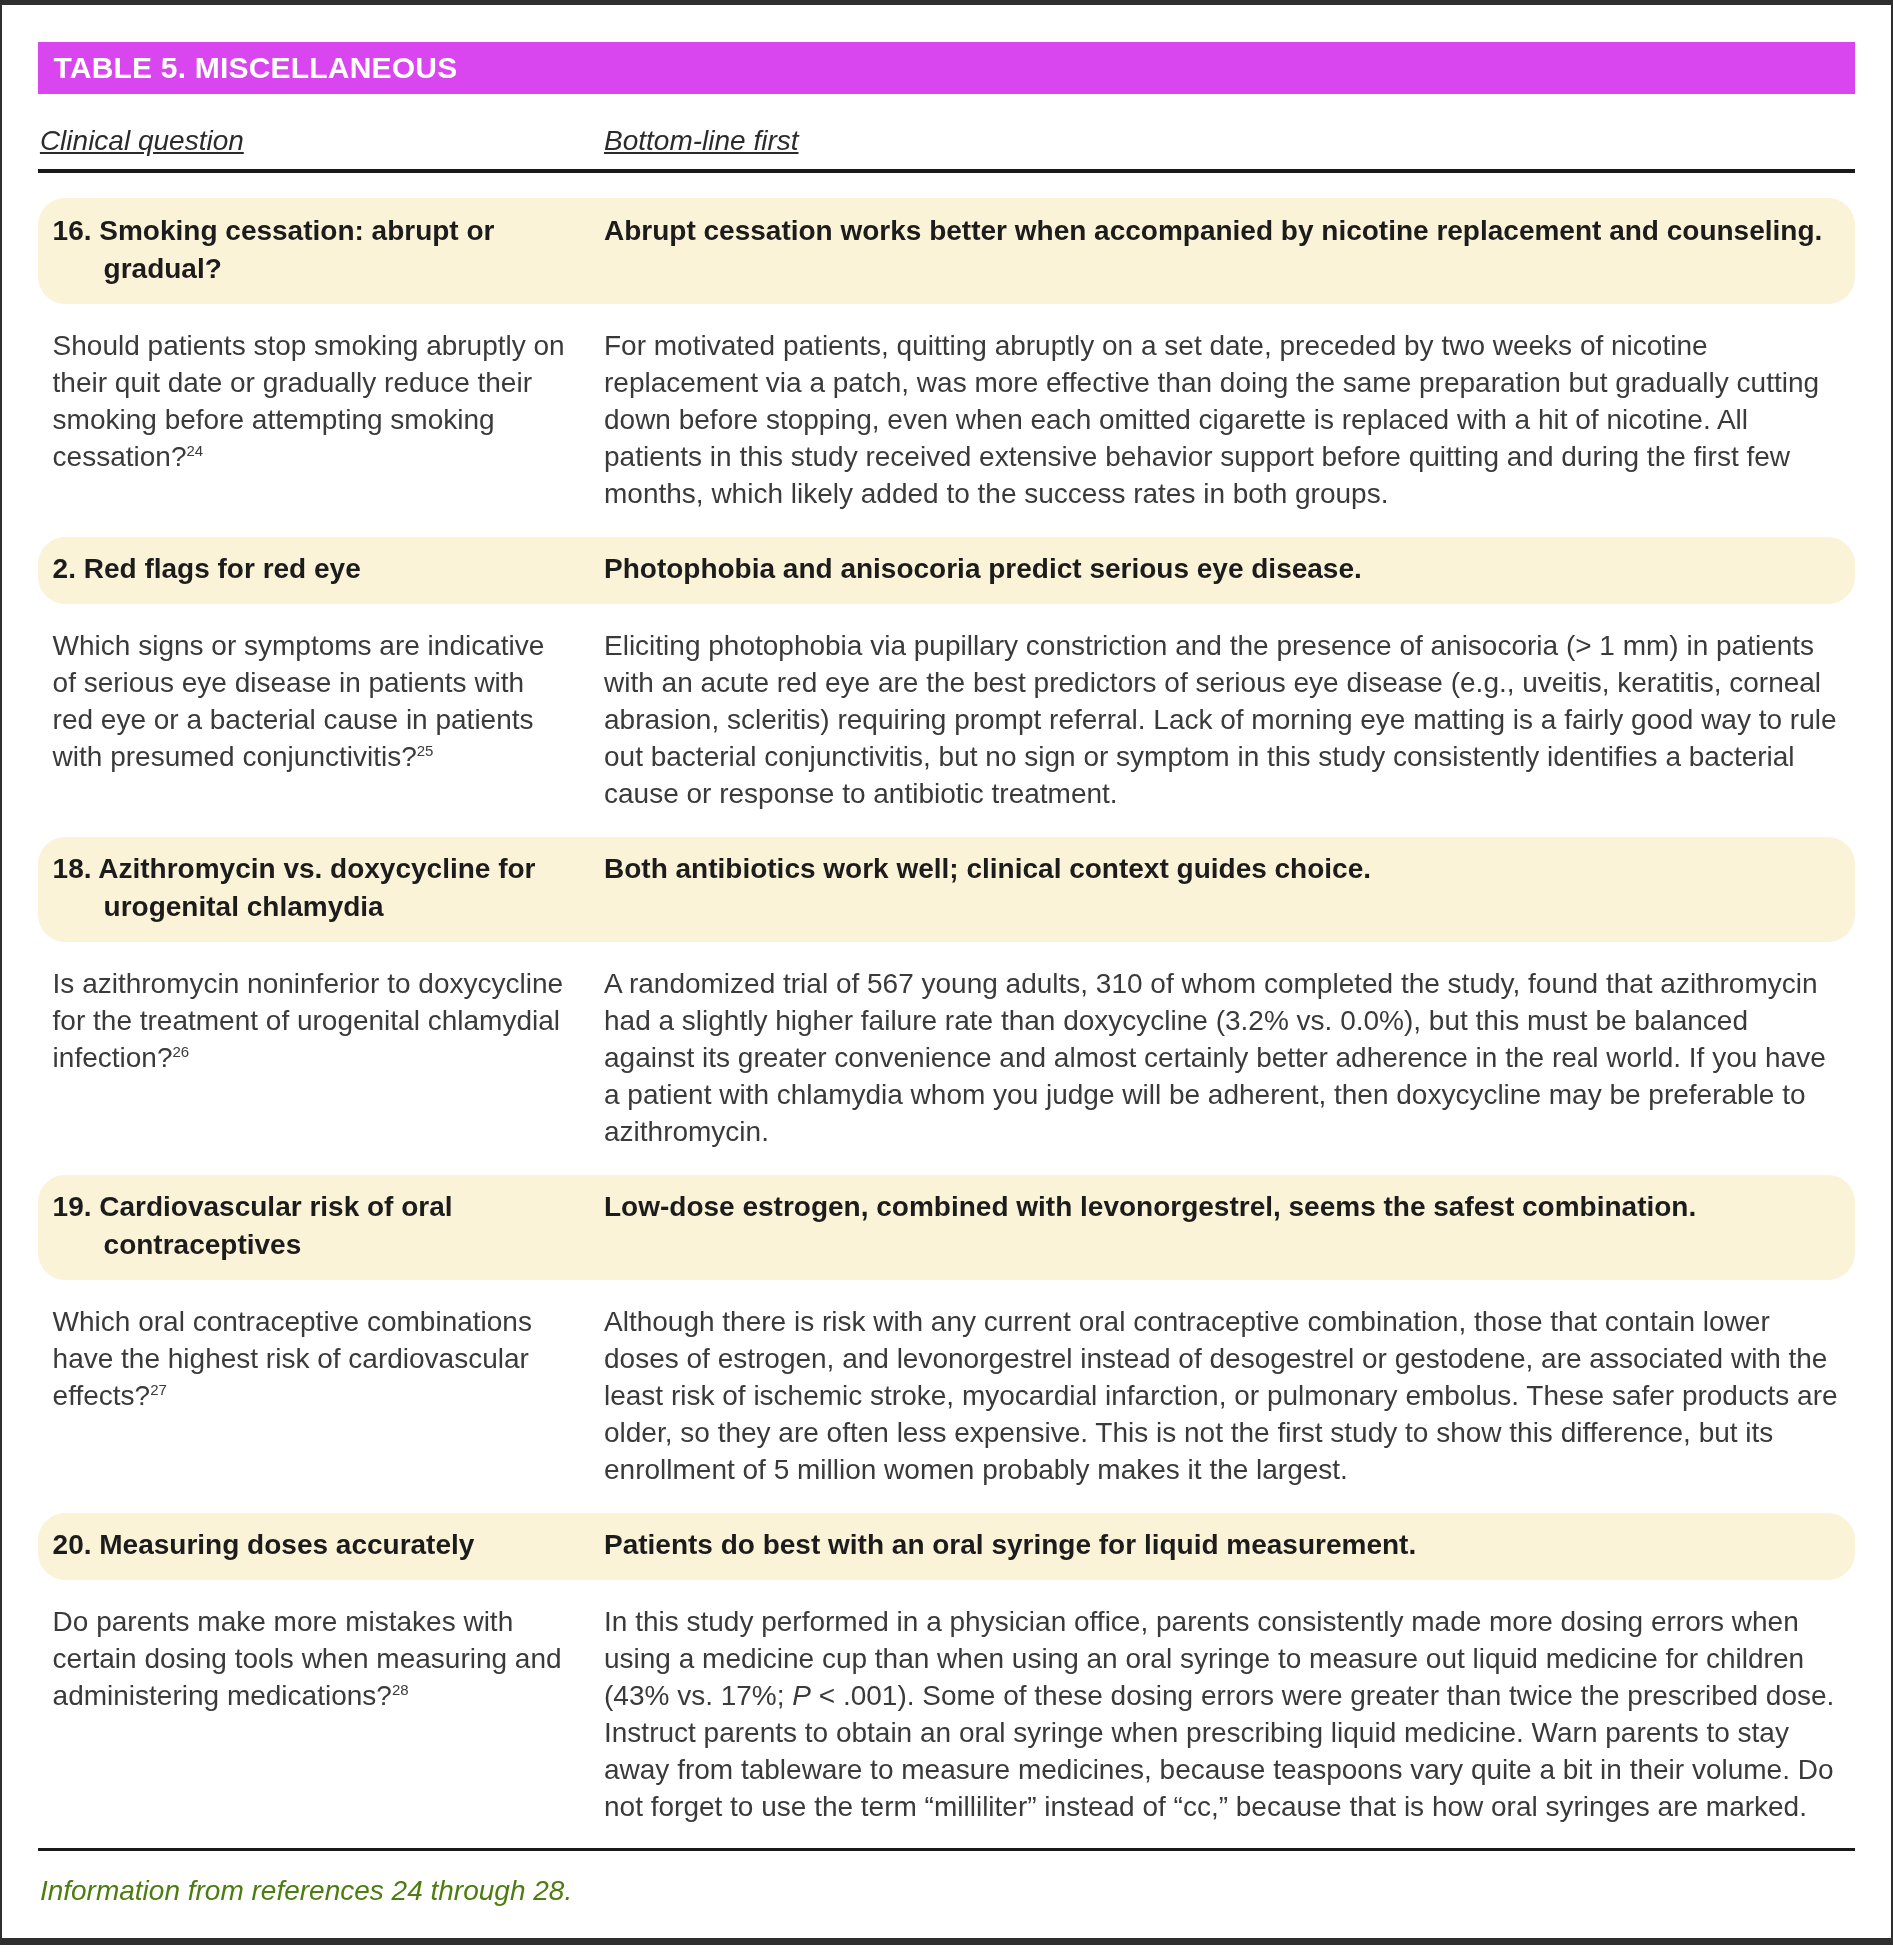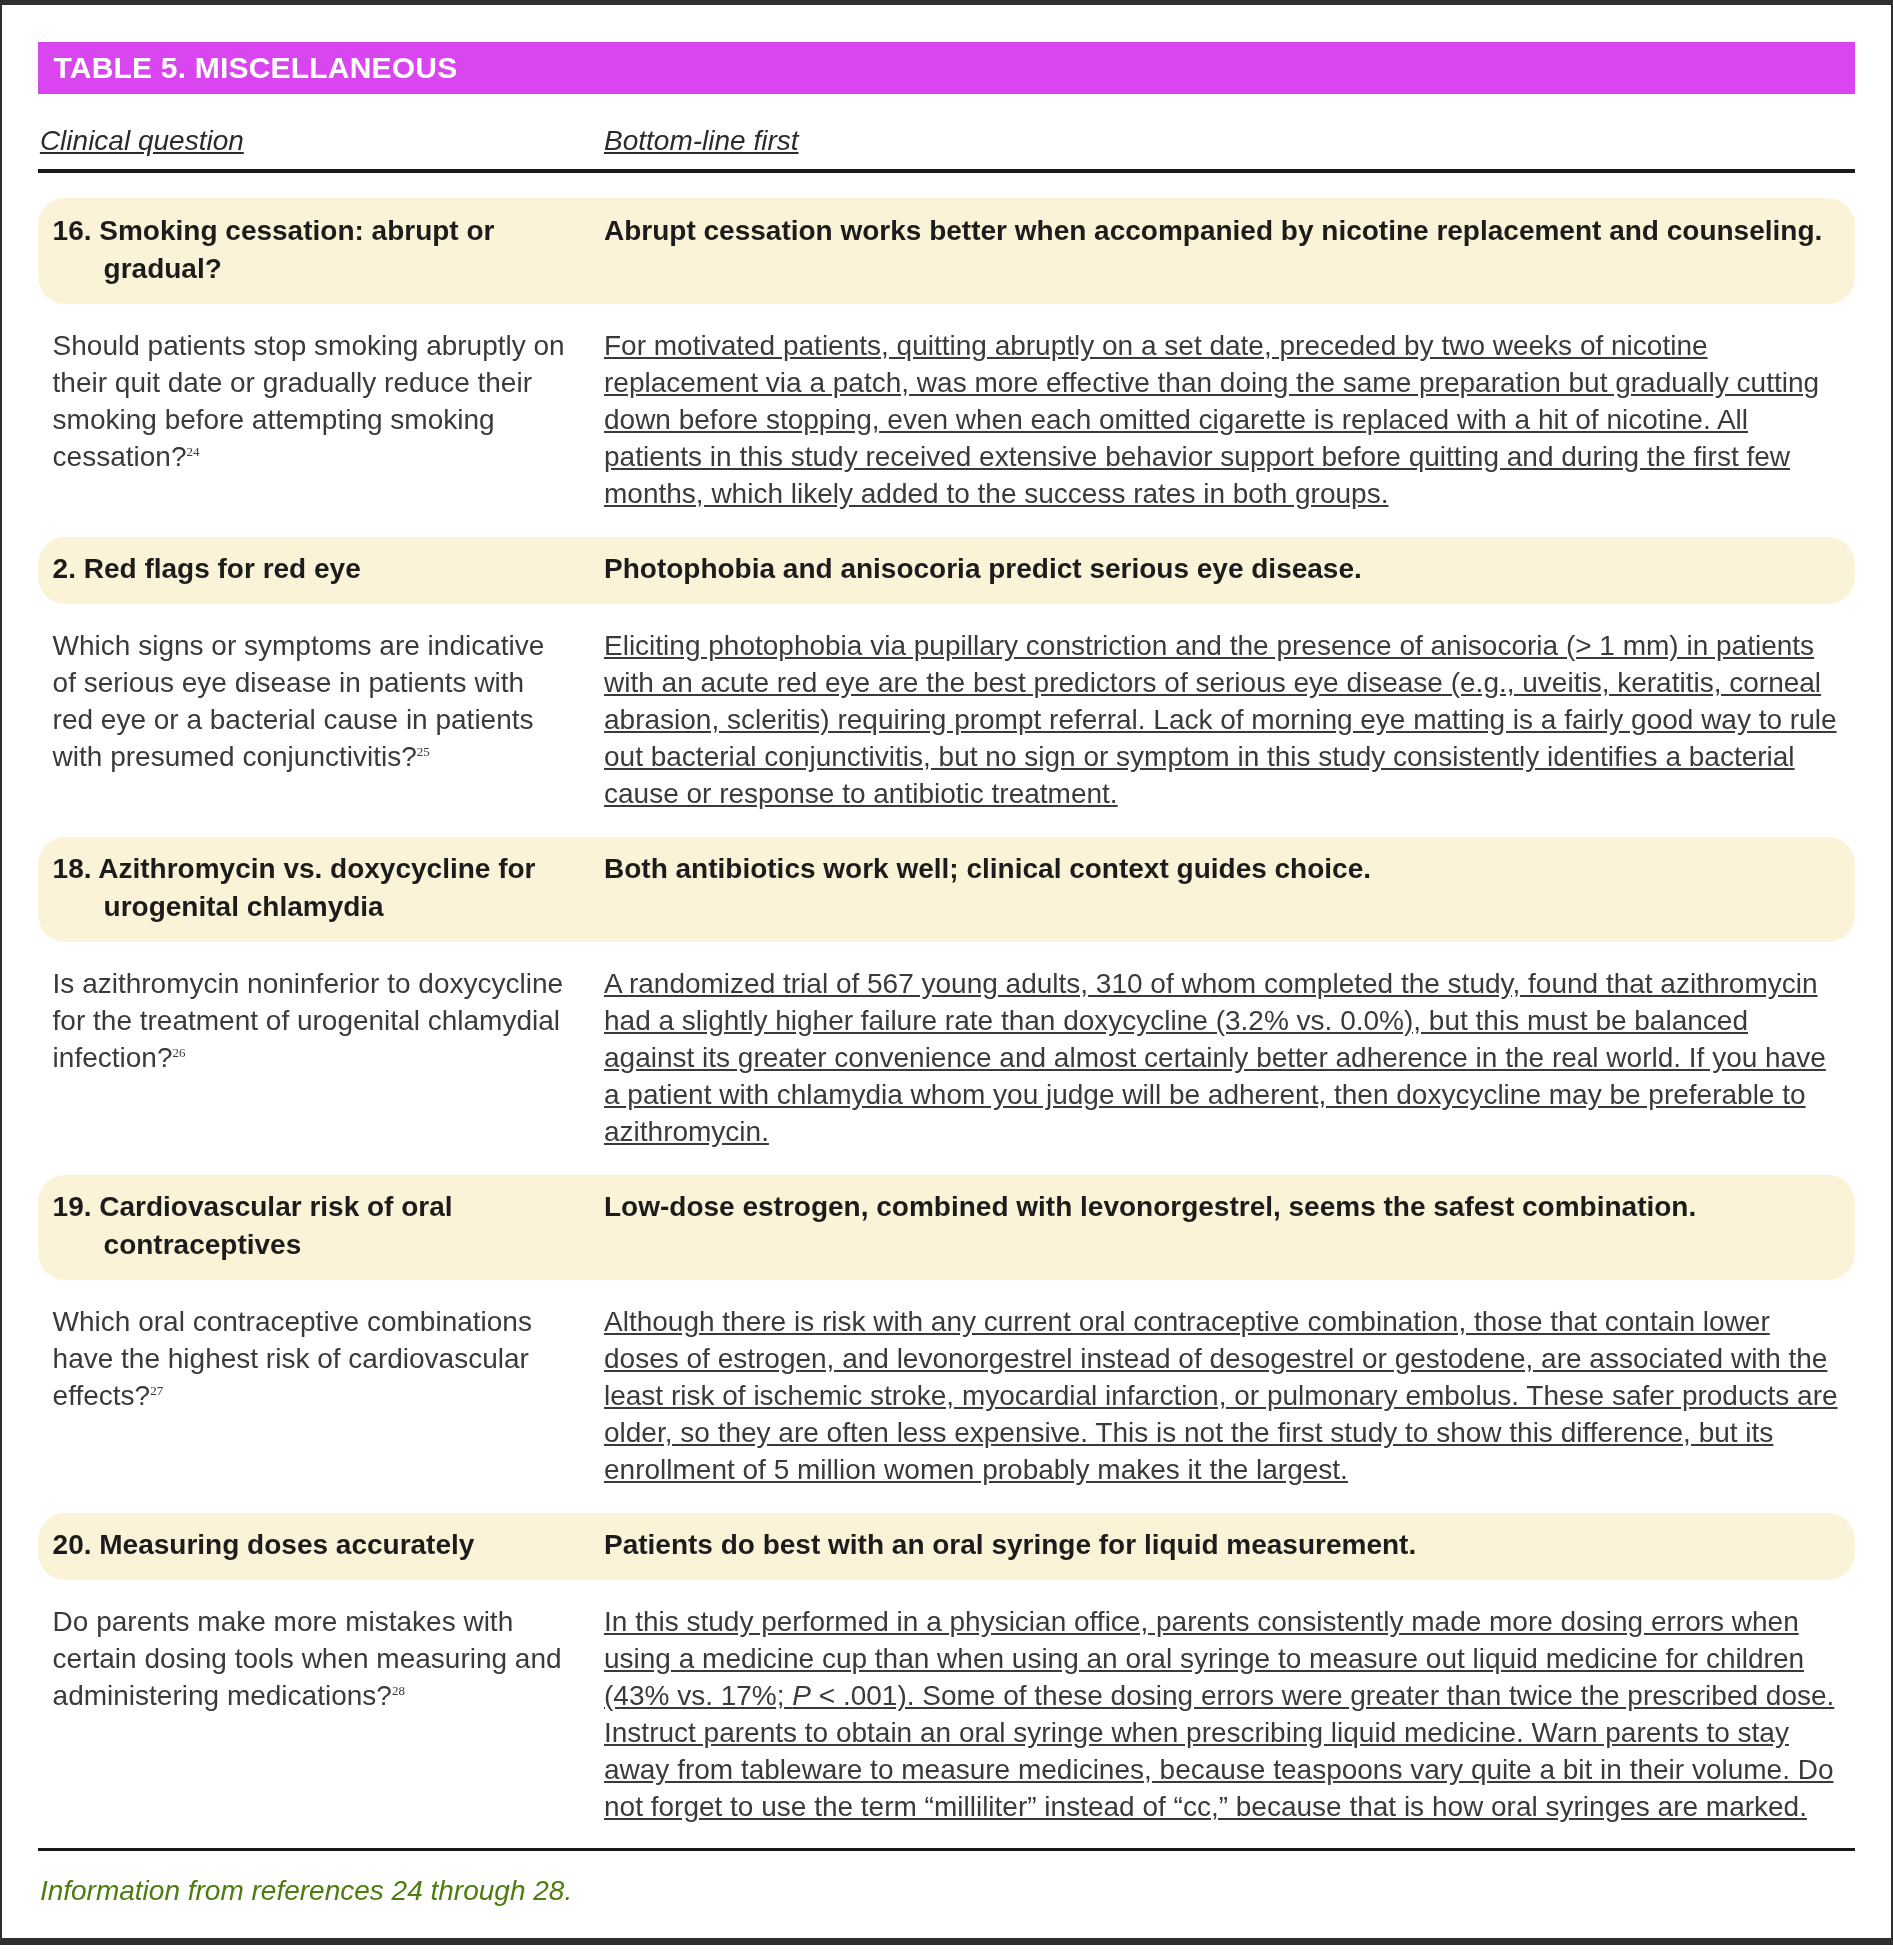--- a/index.html
+++ b/index.html
@@ -75,31 +75,30 @@
     display: grid;
     grid-template-columns: 566px 1fr;
     align-items: start;
     margin-top: 23px;
     margin-bottom: 23px;
   }
   .body-row .cell-q {
     padding-left: 14.6px;
     padding-right: 39px;
   }
-  .body-row .cell-a { padding-right: 9.7px; text-decoration: underline; }
+  .body-row .cell-a { padding-right: 9.7px; }
   .body-text {
     font-size: 28px;
     line-height: 37px;
     color: #3a3a3a;
   }
   sup.ref {
-    font-size: 13px;
+    font-size: 15px;
     line-height: 0;
     vertical-align: super;
-    font-family: Liberation Serif, serif;
   }
   .rule-thin {
     height: 2.9px;
     background: #1a1a1a;
     margin-top: 3.9px;
   }
   .footnote {
     margin-top: 24px;
     margin-bottom: 13.6px;
     font-style: italic;

